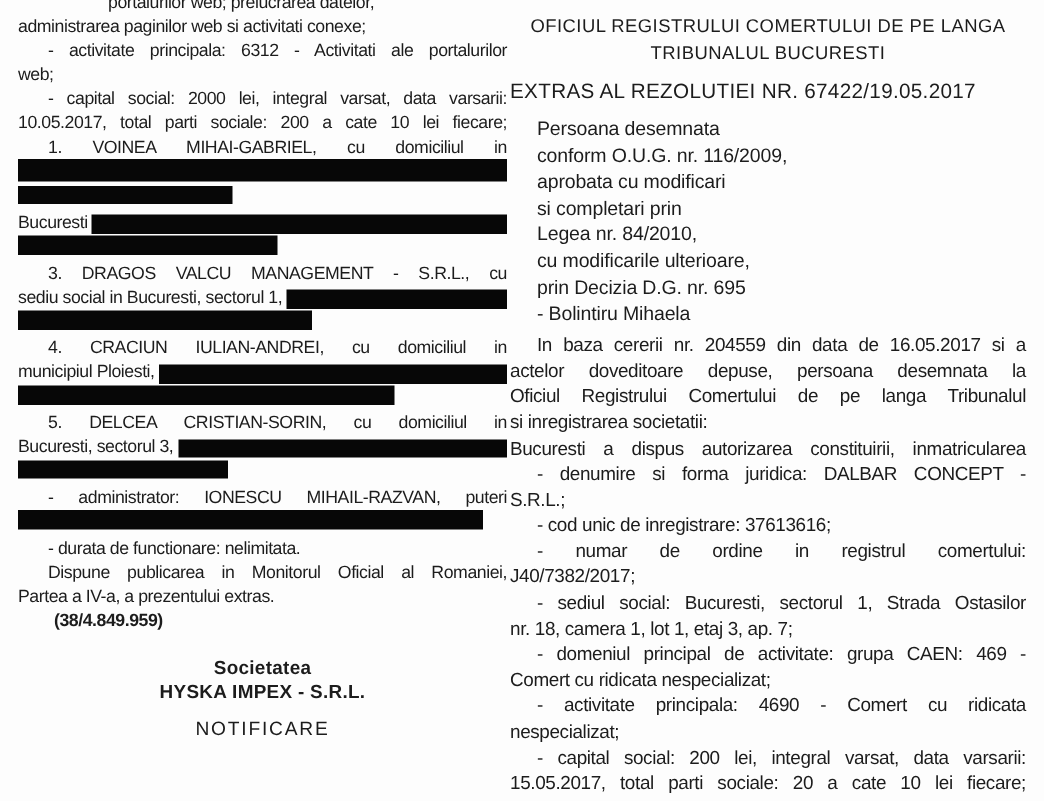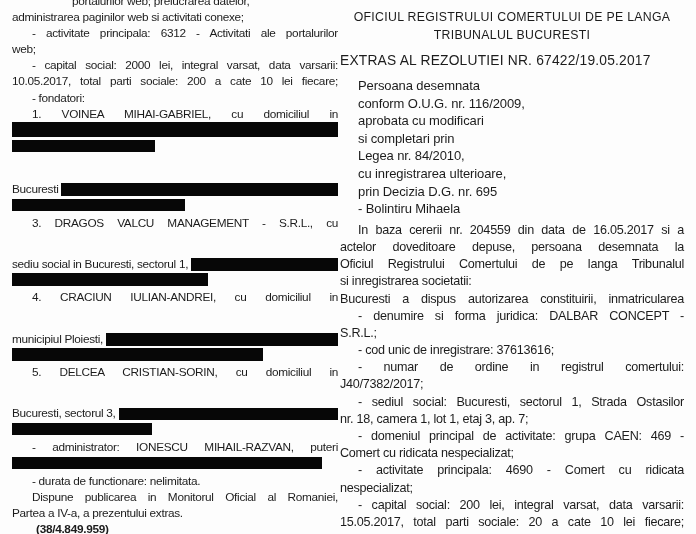--- a/index.html
+++ b/index.html
@@ -6,21 +6,21 @@
   #page{position:relative;width:696px;height:534px;background:#fdfdfd;overflow:hidden;
         font-family:"Liberation Sans","DejaVu Sans",sans-serif;color:#1c1c1c;}
   
   #leftcol{position:absolute;left:0;top:-7px;width:348px;}
   #leftcol .inner{margin-left:12px;width:326px;}
   .line{height:16.1px;line-height:16.1px;font-size:11.8px;letter-spacing:-0.3px;
         white-space:nowrap;overflow:visible;}
   .j{white-space:normal;text-align:justify;text-align-last:justify;}
   .ind{text-indent:20px;}
   .clip-top{padding-left:60px;}
-  .row{display:flex;align-items:center;margin-top:25px;}
+  .row{display:flex;align-items:flex-end;}
   .row .t{white-space:nowrap;flex:0 0 auto;}
   .row .bar{flex:1 1 auto;height:12.5px;margin-top:1.5px;margin-left:3px;background:#070707;}
   .bar-p{height:12.5px;margin-top:1.5px;background:#070707;}
   .bar-full{height:14.5px;margin-top:0.5px;background:#070707;}
   .bold{font-weight:bold;}
   .center{text-align:center;white-space:normal;}
   .soc{margin-top:16px;font-weight:bold;font-size:12.6px;letter-spacing:0.2px;}
   .notif{margin-top:9px;font-size:12.8px;letter-spacing:1.2px;}
   .ref-line{text-indent:24px;font-weight:bold;}
   
@@ -44,21 +44,20 @@
 <div id="page">
 
   <div id="leftcol">
     <div class="inner">
       <div class="line clip-top">portalurilor web; prelucrarea datelor,</div>
       <div class="line">administrarea paginilor web si activitati conexe;</div>
       <div class="line j ind">- activitate principala: 6312 - Activitati ale portalurilor</div>
       <div class="line">web;</div>
       <div class="line j ind">- capital social: 2000 lei, integral varsat, data varsarii:</div>
       <div class="line j">10.05.2017, total parti sociale: 200 a cate 10 lei fiecare;</div>
-      <div class="line ind">- fondatori:</div>
 
       <div class="line j ind">1. VOINEA MIHAI-GABRIEL, cu domiciliul in</div>
       <div class="line">
           <div class="bar-full" style="width:100%"></div>
         </div>
       <div class="line">
           <div class="bar-p" style="width:44%"></div>
         </div>
 
       <div class="line row">
@@ -118,21 +117,21 @@
       <div class="office">TRIBUNALUL BUCURESTI</div>
 
       <div class="extras">EXTRAS AL REZOLUTIEI NR. 67422/19.05.2017</div>
 
       <div class="sigblock">
         <div class="sig">Persoana desemnata</div>
         <div class="sig">conform O.U.G. nr. 116/2009,</div>
         <div class="sig">aprobata cu modificari</div>
         <div class="sig">si completari prin</div>
         <div class="sig">Legea nr. 84/2010,</div>
-        <div class="sig">cu inregistrarea ulterioare,</div>
+        <div class="sig">cu modificarile ulterioare,</div>
         <div class="sig">prin Decizia D.G. nr. 695</div>
         <div class="sig sig-last">
           <span>- Bolintiru Mihaela</span>
         </div>
       </div>
 
       <div class="body-block">
         <div class="rline rj rind">In baza cererii nr. 204559 din data de 16.05.2017 si a</div>
         <div class="rline rj">actelor doveditoare depuse, persoana desemnata la</div>
         <div class="rline rj">Oficiul Registrului Comertului de pe langa Tribunalul</div>

